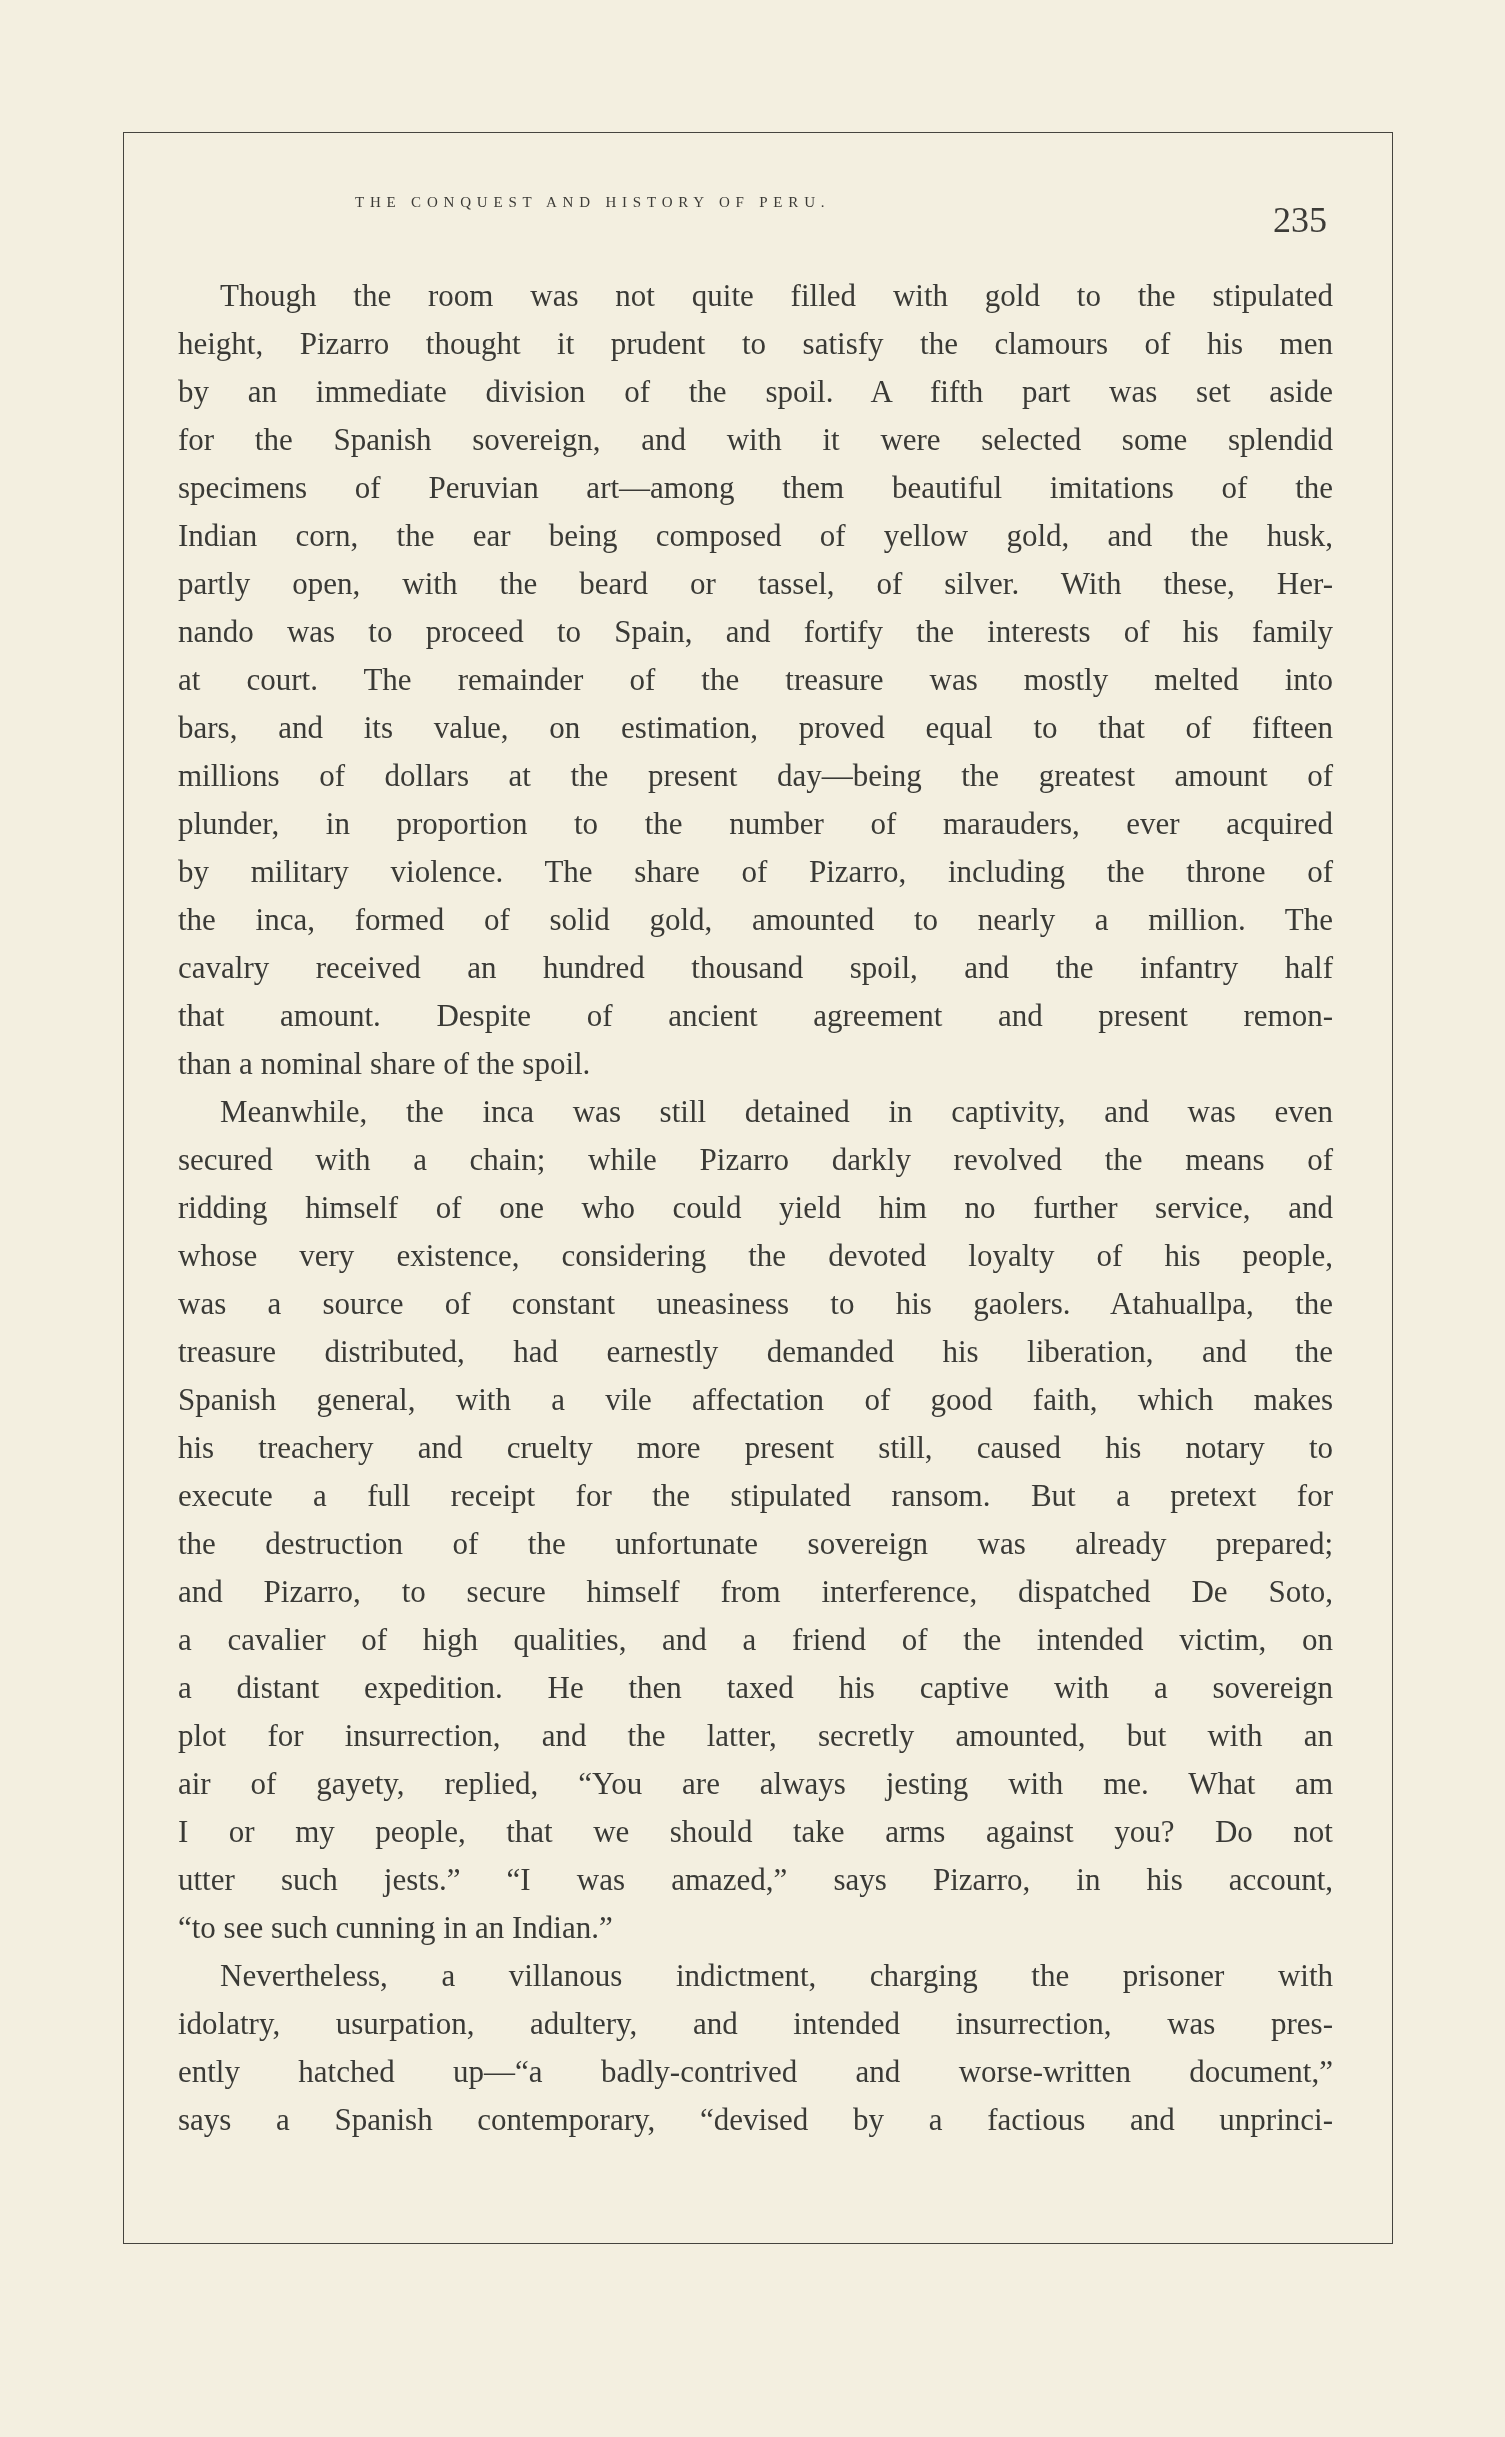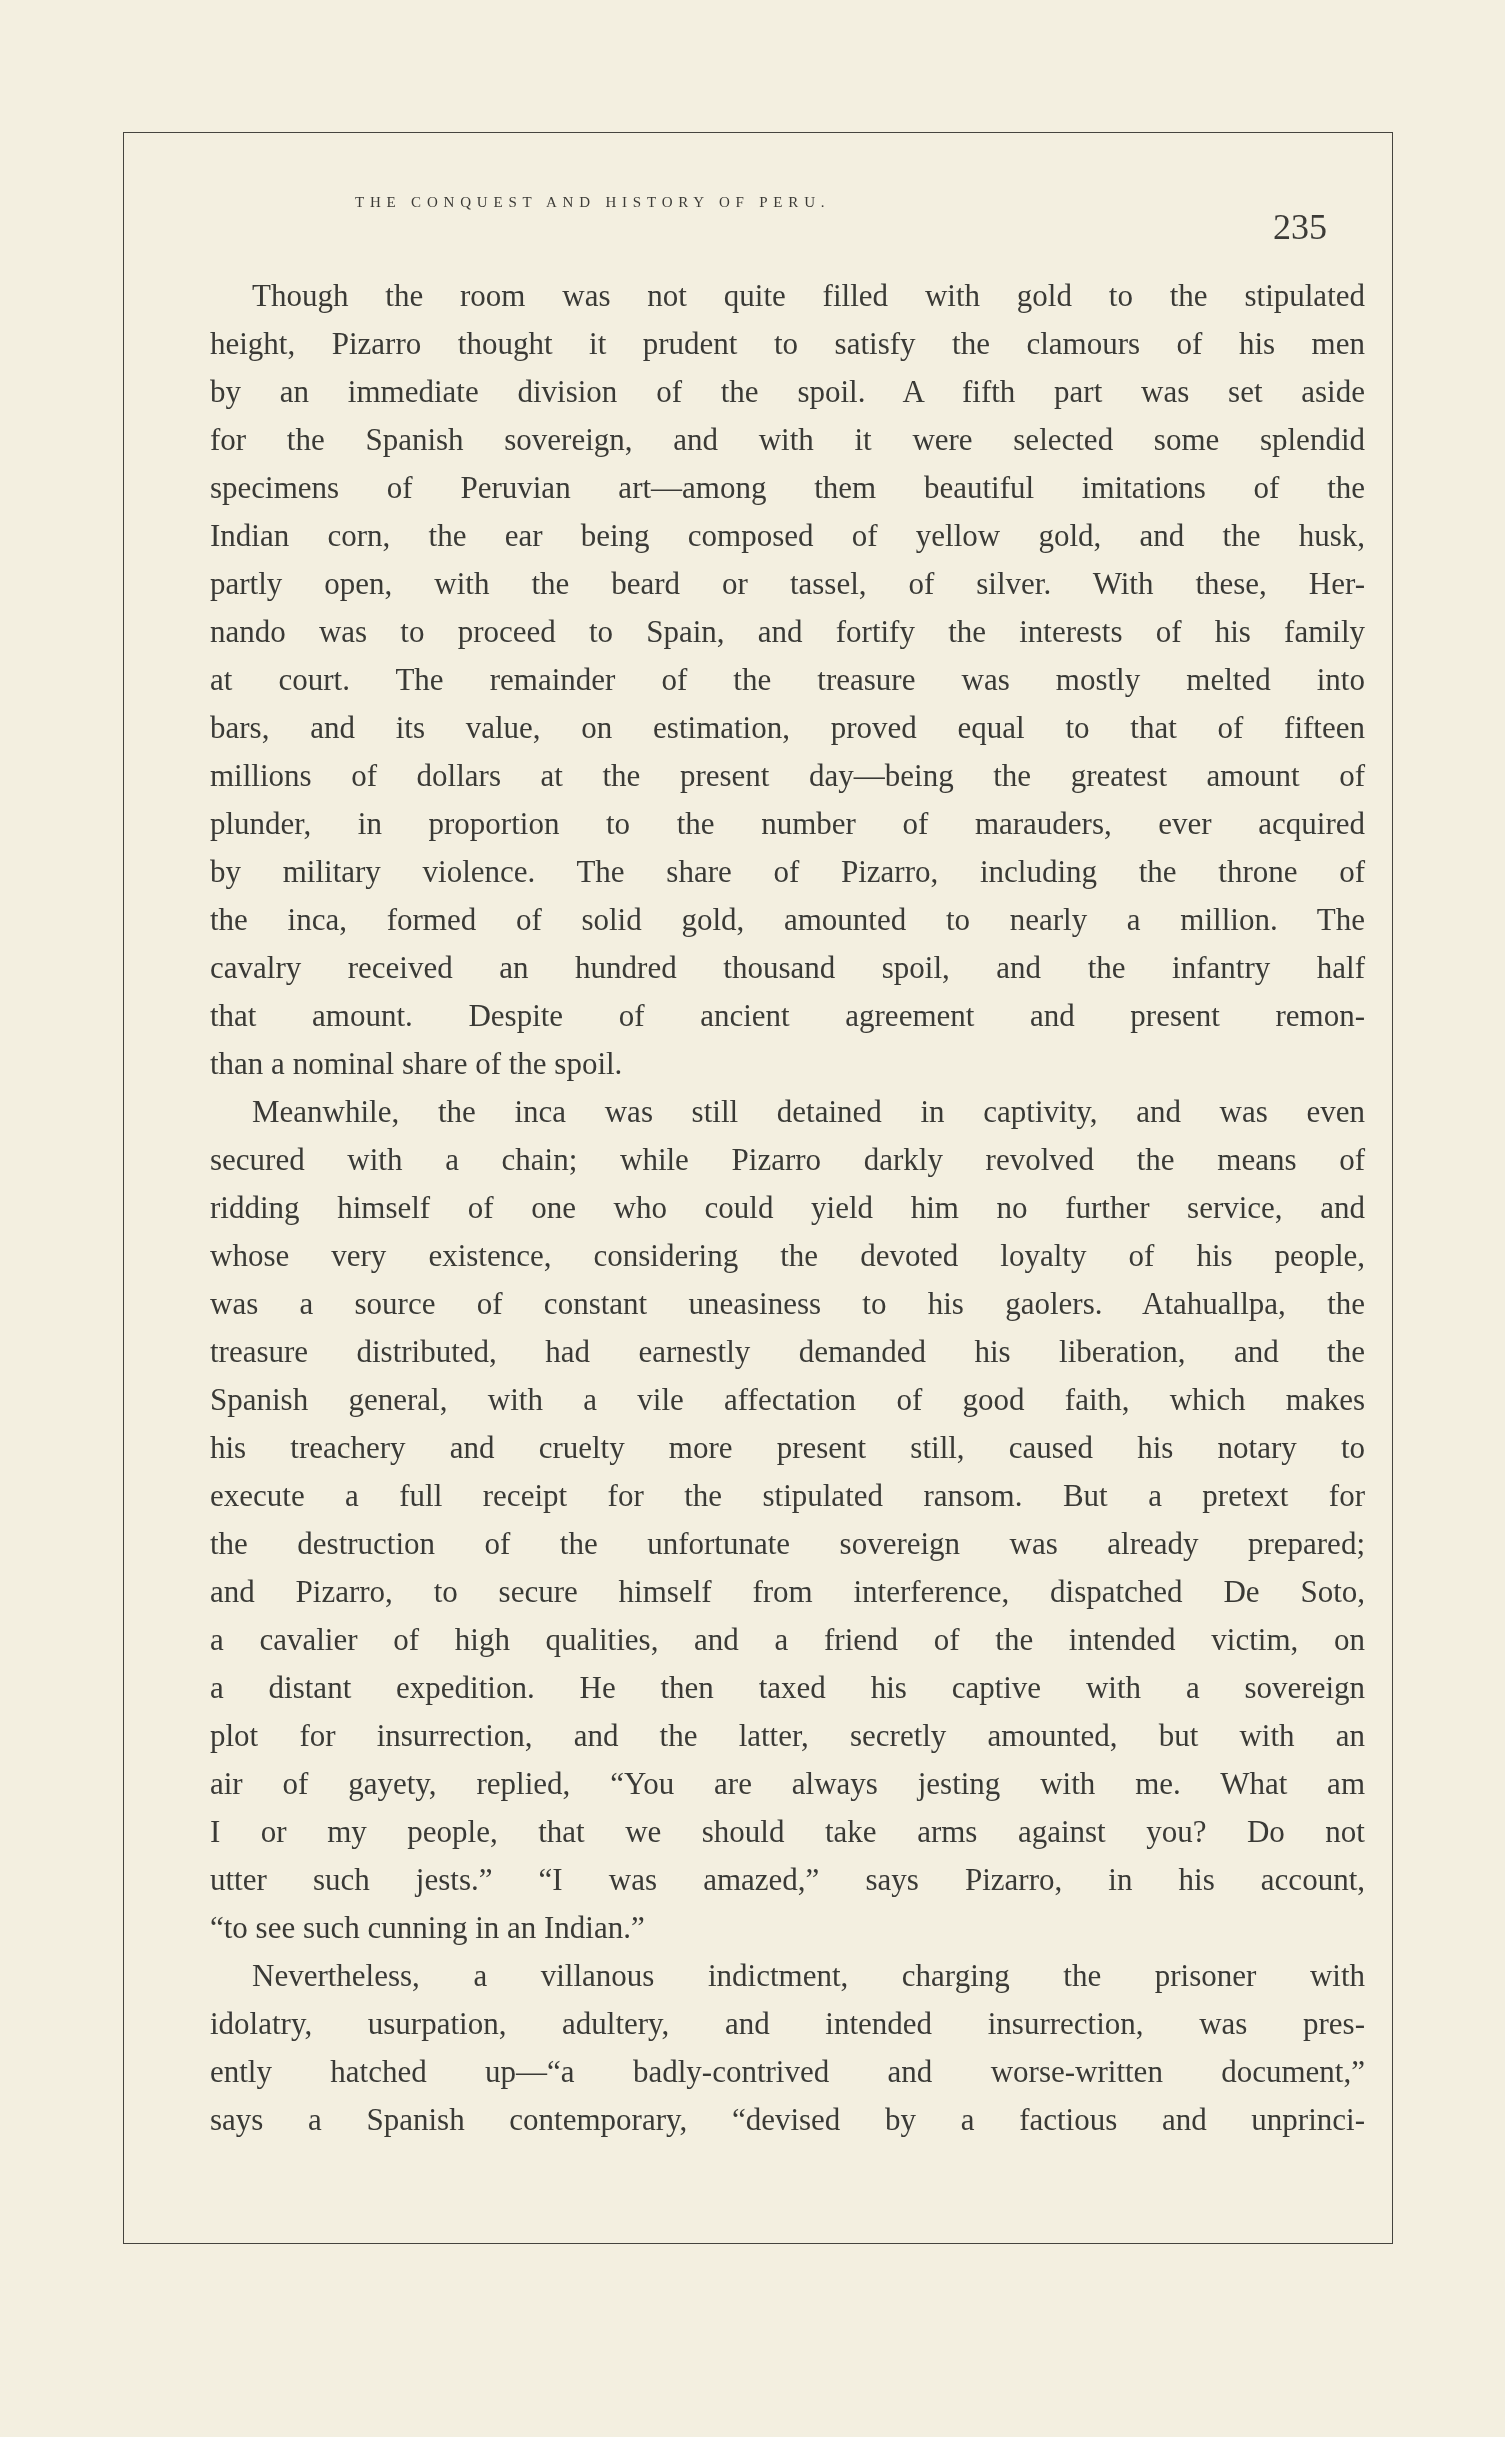--- a/index.html
+++ b/index.html
@@ -31,31 +31,30 @@
     width: 799px;
     font-size: 15px;
     letter-spacing: 5.8px;
     white-space: nowrap;
     line-height: 28px;
     color: #3c3b37;
   }
   .page-number {
     position: absolute;
     left: 1273px;
-    top: 206px;
+    top: 199px;
     font-size: 36px;
     line-height: 43px;
     color: #3c3b37;
   }
   .text-block {
     position: absolute;
     left: 178px;
     top: 272px;
     width: 1155px;
-    margin-left: 32px;
   }
   .line {
     display: block;
     height: 48px;
     line-height: 48px;
     font-size: 31px;
     white-space: nowrap;
     text-align: justify;
     text-align-last: justify;
     overflow: visible;

